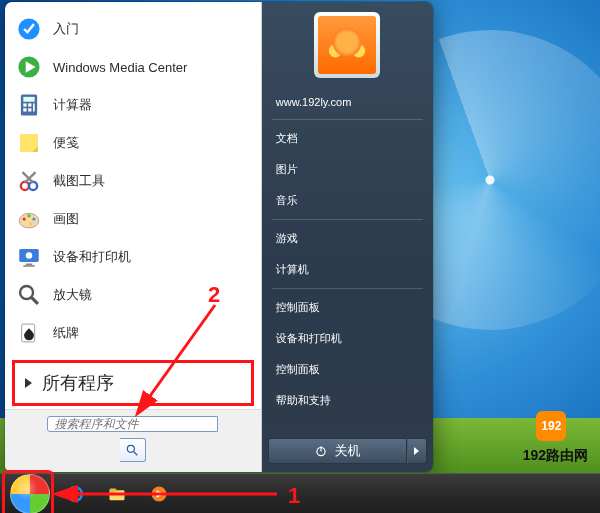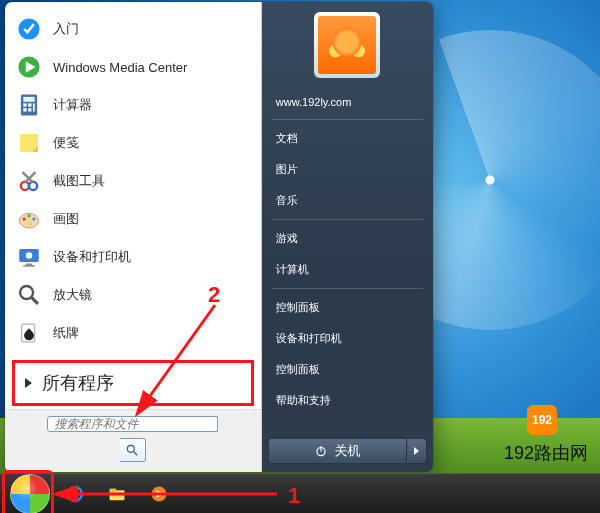--- a/index.html
+++ b/index.html
@@ -16,21 +16,21 @@
       radial-gradient(circle at 50% 50%, rgba(255,255,255,.9) 0 4px, transparent 5px),
       conic-gradient(from -20deg, rgba(255,255,255,.3), transparent 40%, rgba(255,255,255,.25), transparent 80%);
     border-radius:50%; filter: blur(.5px);
   }
   .grass { position:absolute; left:0; right:0; bottom:40px; height:55px;
     background: linear-gradient(#7bb838,#4f8f1e); }
 
   
   .watermark { position:absolute; right:12px; bottom:48px; display:flex; align-items:center; gap:6px;flex-direction:column; }
   .wm-badge { width:30px; height:30px; border-radius:6px; background:#ff8a00; color:#fff; font-size:12px; font-weight:bold; display:flex; align-items:center; justify-content:center; }
-  .wm-text { font-size:18px; font-weight:normal; color:#111;margin-left:8px; }
+  .wm-text { font-size:14px; font-weight:bold; color:#111;margin-left:8px; }
 
   
   .taskbar {
     position:absolute; left:0; right:0; bottom:0; height:40px;
     background: linear-gradient(#3b3b3b 0%, #2a2a2a 50%, #1e1e1e 100%);
     border-top:1px solid #555;
     display:flex; align-items:center;
   }
   .start-orb {
     width:40px; height:40px; margin-left:4px; border-radius:50%;

